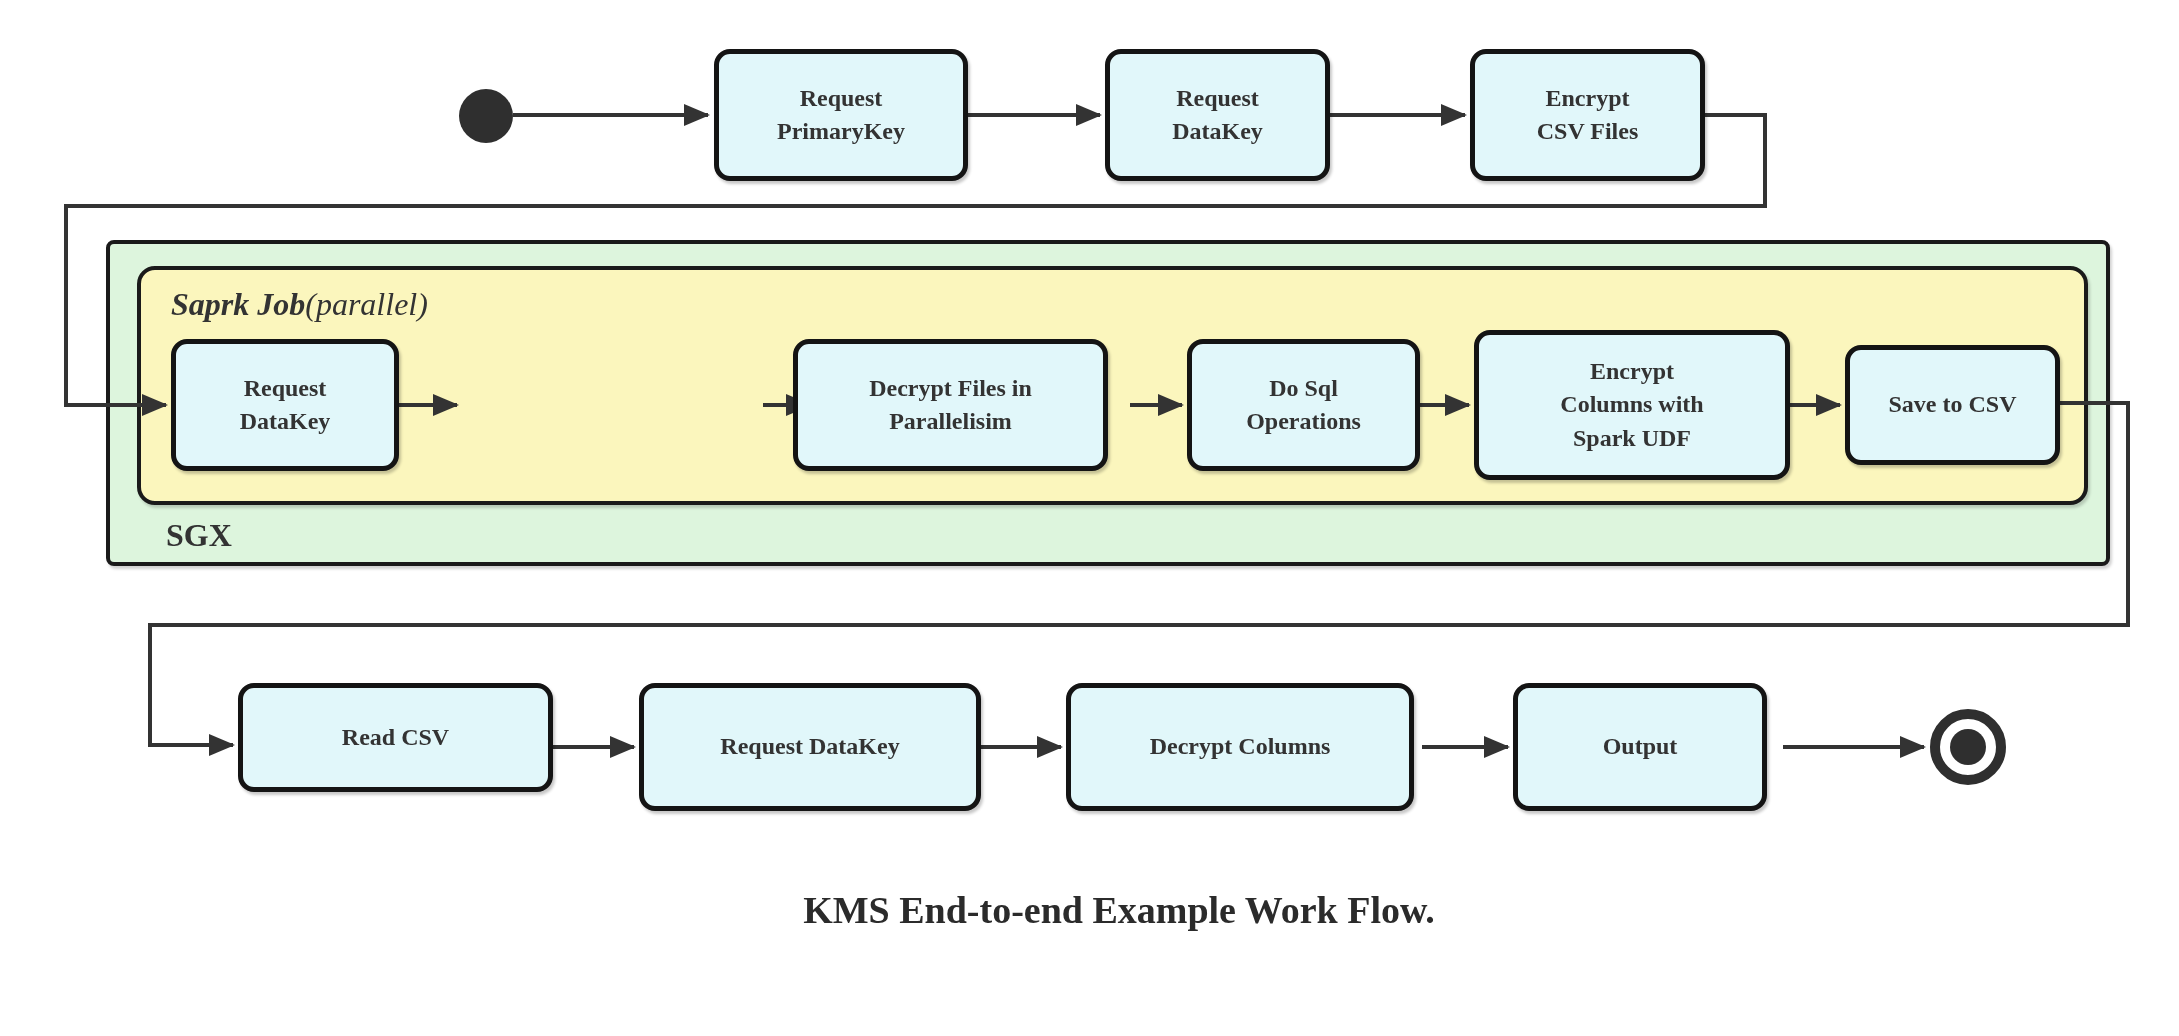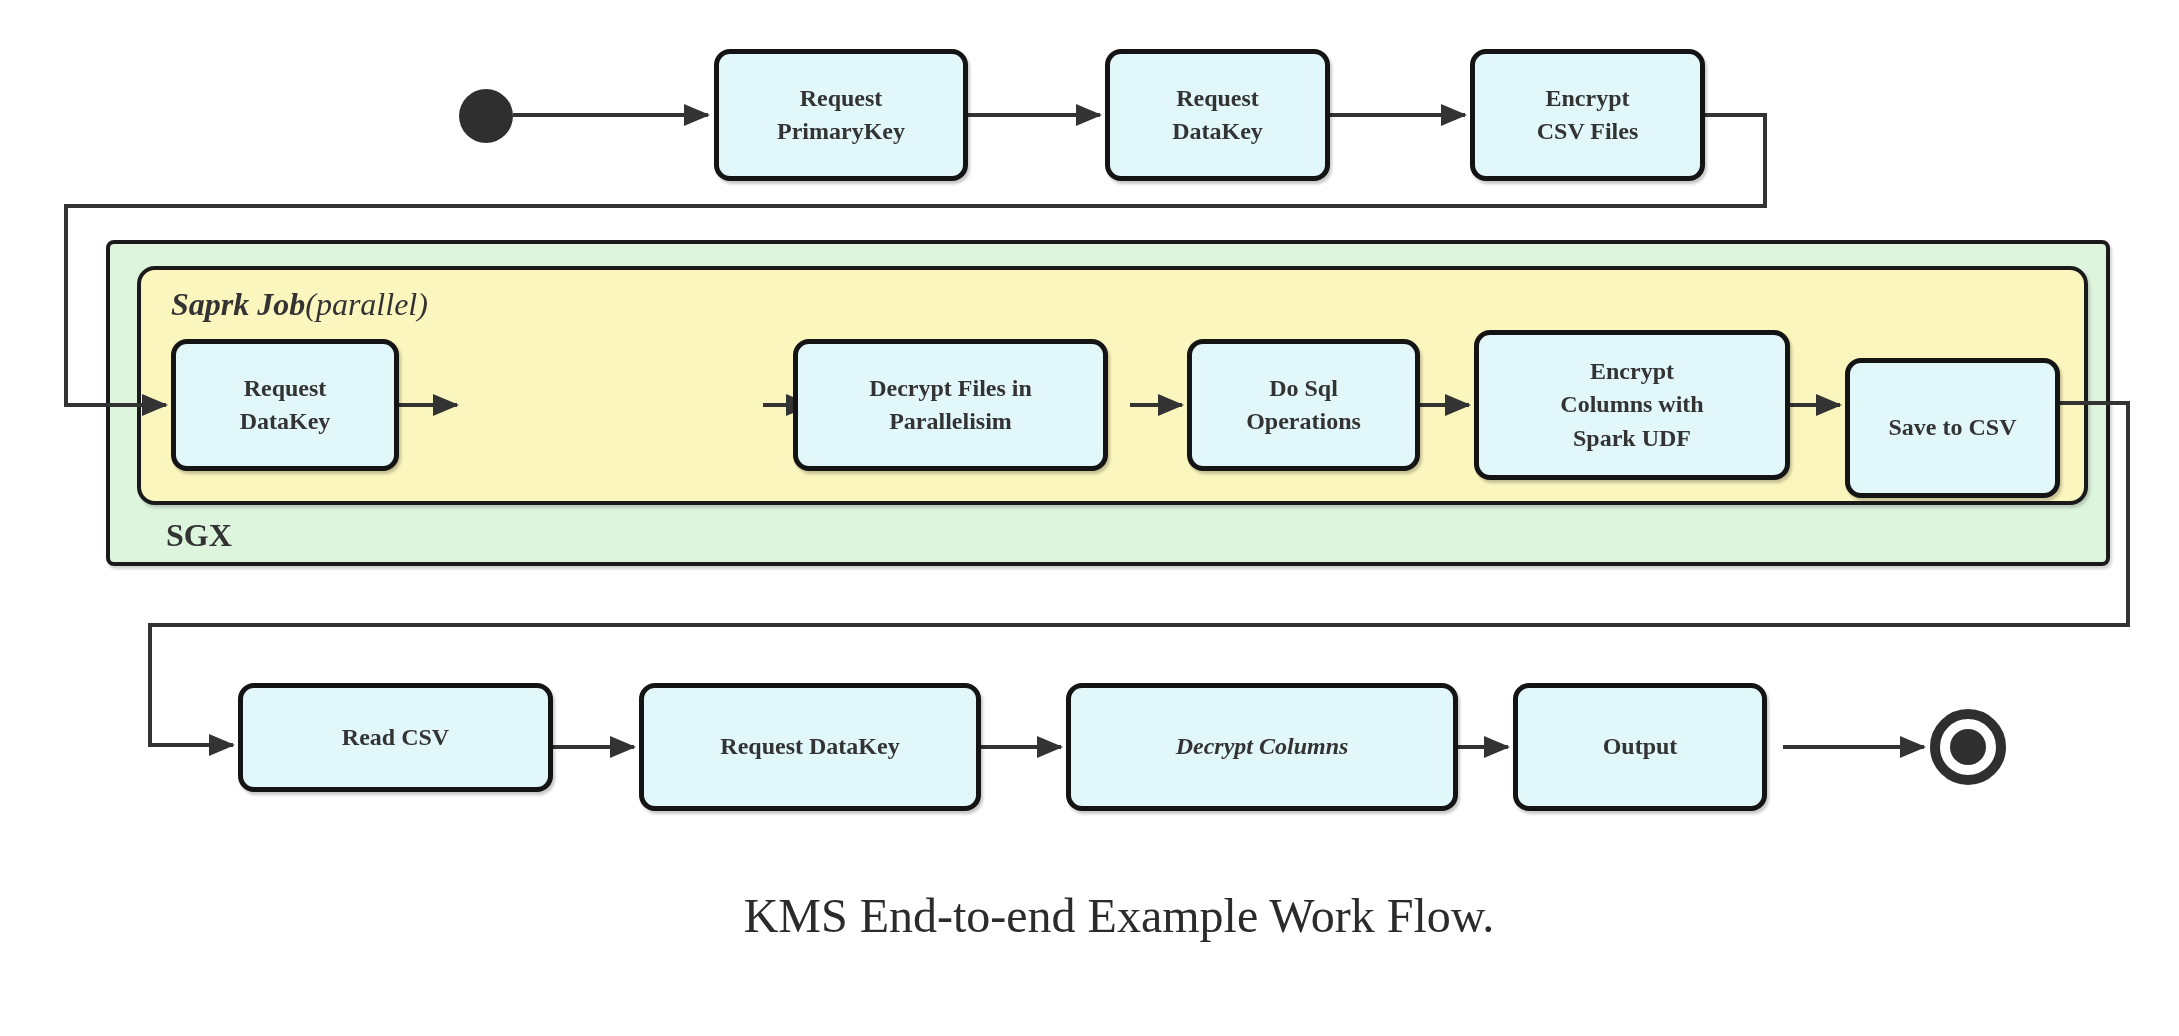--- a/index.html
+++ b/index.html
@@ -34,21 +34,21 @@
     white-space:pre-line; box-shadow:2px 3px 3px rgba(0,0,0,.22);}
 
   .start-state{position:absolute; z-index:5; left:459px; top:89px; width:54px; height:54px;
     border-radius:50%; background:var(--start-end);}
   .end-state{position:absolute; z-index:5; left:1930px; top:709px; width:76px; height:76px;
     border-radius:50%; border:10px solid var(--start-end); background:var(--background);
     display:flex; align-items:center; justify-content:center;}
   .end-state .dot{width:36px; height:36px; border-radius:50%; background:var(--start-end);}
 
   .title{position:absolute; z-index:5; left:719px; top:888px; width:800px;
-    text-align:center; font-size:48px; font-weight:normal; color:#2b2b2b;}
+    text-align:center; font-size:38px; font-weight:bold; color:#2b2b2b;}
 </style>
 </head>
 <body>
 
 <div class="diagram">
 
   <div class="container green">
     <div class="container yellow">
       <div class="spark-label">
         <span class="bold">Saprk Job</span><span class="italic">(parallel)</span>
@@ -93,21 +93,21 @@
 
   <div class="node" style="left:171px; top:339px; width:228px; height:132px;">Request
 DataKey</div>
   <div class="node" style="left:793px; top:339px; width:315px; height:132px;">Decrypt Files in
 Parallelisim</div>
   <div class="node" style="left:1187px; top:339px; width:233px; height:132px;">Do Sql
 Operations</div>
   <div class="node" style="left:1474px; top:330px; width:316px; height:150px;">Encrypt
 Columns with
 Spark UDF</div>
-  <div class="node" style="left:1845px; top:358px; width:215px; height:140px;">Save to CSV</div>
+  <div class="node" style="left:1845px; top:345px; width:215px; height:120px;">Save to CSV</div>
 
   <div class="node" style="left:238px; top:683px; width:315px; height:109px;">Read CSV</div>
   <div class="node" style="left:639px; top:683px; width:342px; height:128px;">Request DataKey</div>
-  <div class="node" style="left:1066px; top:683px; width:392px; height:128px;font-style:italic;">Decrypt Columns</div>
+  <div class="node" style="left:1066px; top:683px; width:348px; height:128px;">Decrypt Columns</div>
   <div class="node" style="left:1513px; top:683px; width:254px; height:128px;">Output</div>
 
   <div class="title">KMS End-to-end Example Work Flow.</div>
 </div>
 
 </body></html>

